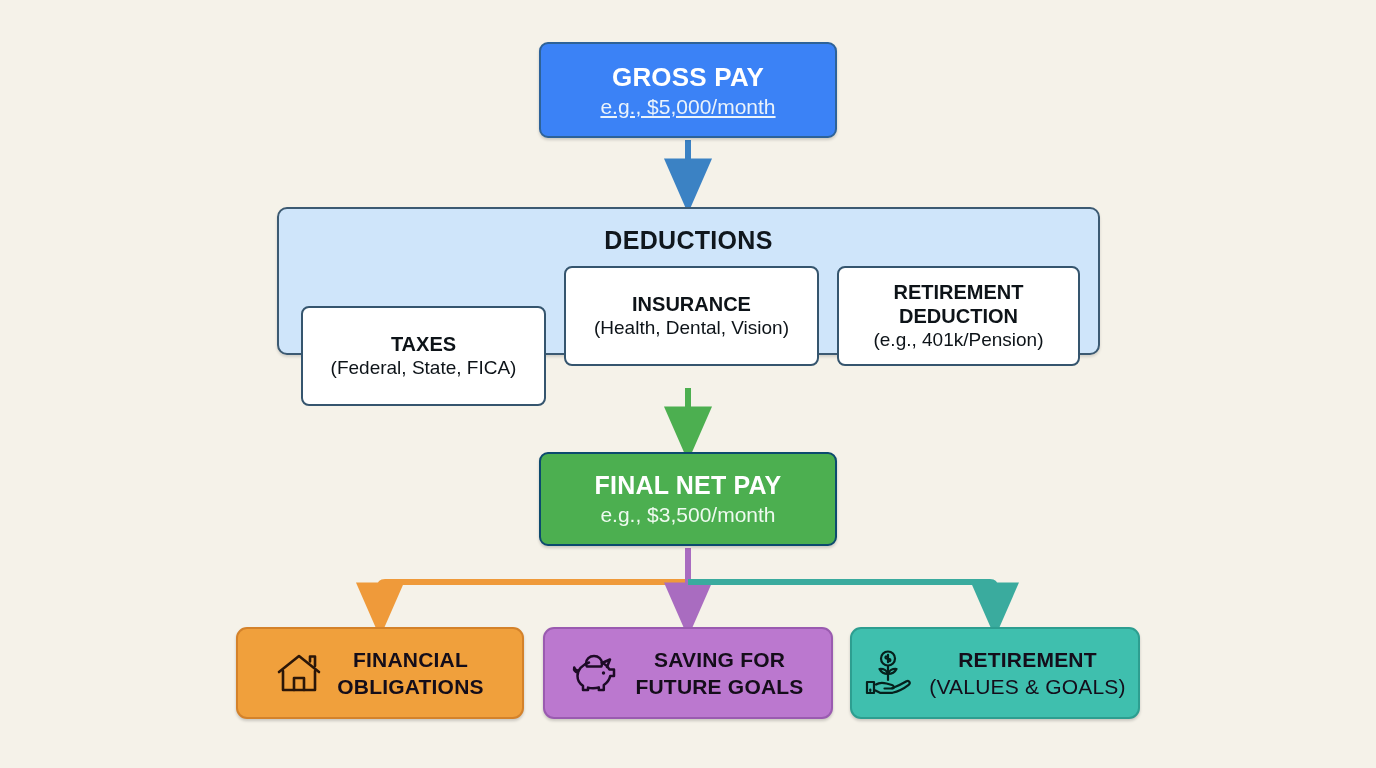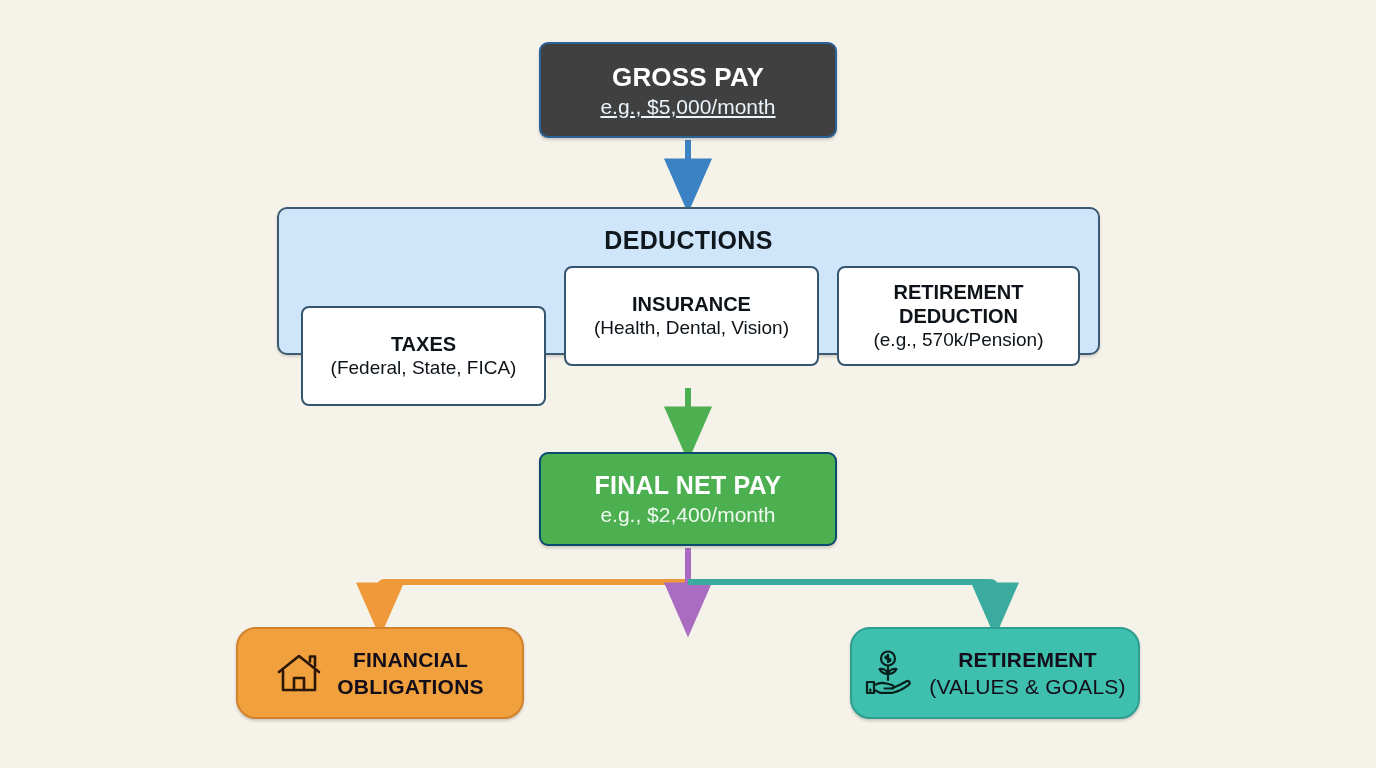--- a/index.html
+++ b/index.html
@@ -46,21 +46,21 @@
   .node .sub {
     font-weight: normal;
   }
 
   
   #gross-pay {
     left: 539px;
     top: 42px;
     width: 298px;
     height: 96px;
-    background: #404040;
+    background: #3b82f6;
     border: 2px solid #2d6298;
     color: #ffffff;
   }
   #gross-pay .title { font-size: 26px; line-height: 32px; }
   #gross-pay .sub   { font-size: 21px; line-height: 27px; color: #eaf3fb; text-decoration: underline; }
 
   
   #deductions-panel {
     position: absolute;
     left: 277px;
@@ -115,21 +115,21 @@
   }
   #final-net-pay .title { font-size: 25px; line-height: 31px; }
   #final-net-pay .sub   { font-size: 21px; line-height: 27px; color: #eefaef; }
 
   
   .outcome {
     position: absolute;
     top: 627px;
     height: 92px;
     box-sizing: border-box;
-    border-radius: 20px;
+    border-radius: 11px;
     display: flex;
     flex-direction: row;
     align-items: center;
     justify-content: center;
     gap: 15px;
     padding: 0 10px;
     box-shadow: 0 2px 3px rgba(0,0,0,0.18);
   }
   .outcome .label {
     display: flex;
@@ -219,44 +219,63 @@
     </div>
 
     <div class="sub-box" id="sub-insurance">
       <div class="t">INSURANCE</div>
       <div class="d">(Health, Dental, Vision)</div>
     </div>
 
     <div class="sub-box" id="sub-retirement">
       <div class="t">RETIREMENT</div>
       <div class="t">DEDUCTION</div>
-      <div class="d">(e.g., 570k/Pension)</div>
+      <div class="d">(e.g., 401k/Pension)</div>
     </div>
   </div>
 
   <div class="node" id="final-net-pay">
     <div class="title">FINAL NET PAY</div>
-    <div class="sub">e.g., $2,400/month</div>
+    <div class="sub">e.g., $3,500/month</div>
   </div>
 
   <div class="outcome" id="financial-obligations">
     <span class="icon-wrap">
       <svg width="46" height="44" viewBox="0 0 46 44" fill="none" stroke="#2b1608" stroke-width="2.6" stroke-linecap="round" stroke-linejoin="round">
         <path d="M3 21 L23 5 L43 21"></path>
         <path d="M7 20 L7 39 L39 39 L39 20"></path>
         <path d="M34 10.5 L34 5.5 L39 5.5 L39 15"></path>
         <path d="M18 39 L18 27 L28 27 L28 39"></path>
       </svg>
     </span>
     <span class="label">
       <span class="l1">FINANCIAL</span>
       <span class="l2">OBLIGATIONS</span>
     </span>
   </div>
 
+  <div class="outcome" id="saving-future-goals">
+    <span class="icon-wrap">
+      <svg width="48" height="44" viewBox="0 0 48 44" fill="none" stroke="#1d0b26" stroke-width="2.5" stroke-linecap="round" stroke-linejoin="round">
+        <path d="M17 11.5 C10 13.5 5.5 19 5.5 25 C5.5 29 7.5 32.5 11 34.8 L11 39 L16 39 L16 36.6
+                 C17.7 37 19.4 37.2 21 37.2 C23 37.2 25 37 26.8 36.4 L26.8 39 L31.8 39 L31.8 34
+                 C35 31.8 37.5 28.6 38.2 25 L42 25 L42 18.5 L37.4 18.5
+                 C36 15.6 33.3 13.2 29.8 11.8"></path>
+        <path d="M30 12 L38 8.5 L35 16"></path>
+        <circle cx="31.5" cy="22" r="1.7" fill="#1d0b26" stroke="none"></circle>
+        <path d="M14 12.5 C14 8 17.5 5 22 5 C26.5 5 30 8 30 12.5 C30 13.6 29.8 14.6 29.4 15.5
+                 L14.8 15.5 C14.3 14.6 14 13.6 14 12.5 Z"></path>
+        <path d="M5.8 21.5 C3.2 21 1.5 19 2.2 16.5 C3 18.8 4.5 19.8 6.3 19.6"></path>
+      </svg>
+    </span>
+    <span class="label">
+      <span class="l1">SAVING FOR</span>
+      <span class="l2">FUTURE GOALS</span>
+    </span>
+  </div>
 
   <div class="outcome" id="retirement-values">
     <span class="icon-wrap">
       <svg width="50" height="46" viewBox="0 0 50 46" fill="none" stroke="#06201c" stroke-width="2.2" stroke-linecap="round" stroke-linejoin="round">
         <circle cx="24" cy="8.5" r="7"></circle>
         <path d="M24 4.8 L24 12.2 M22 6.3 C21.2 6.9 21.2 8 22.2 8.4 L25.6 9.1
                  C26.6 9.5 26.6 10.6 25.8 11.2"></path>
         <path d="M24 16 L24 30"></path>
         <path d="M24 24 C20.5 24 17 22 15.5 19 C19.5 18.6 23 20.5 24 24 Z"></path>
         <path d="M24 24 C27.5 24 31 22 32.5 19 C28.5 18.6 25 20.5 24 24 Z"></path>

